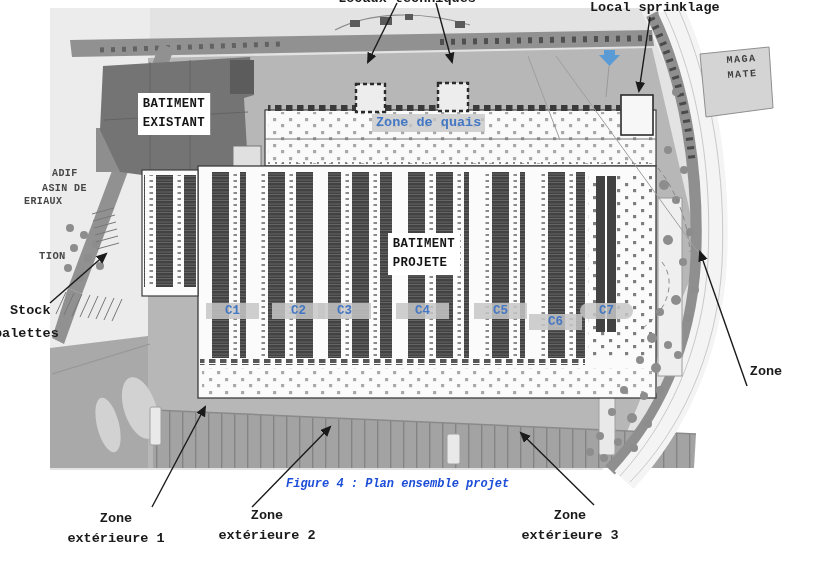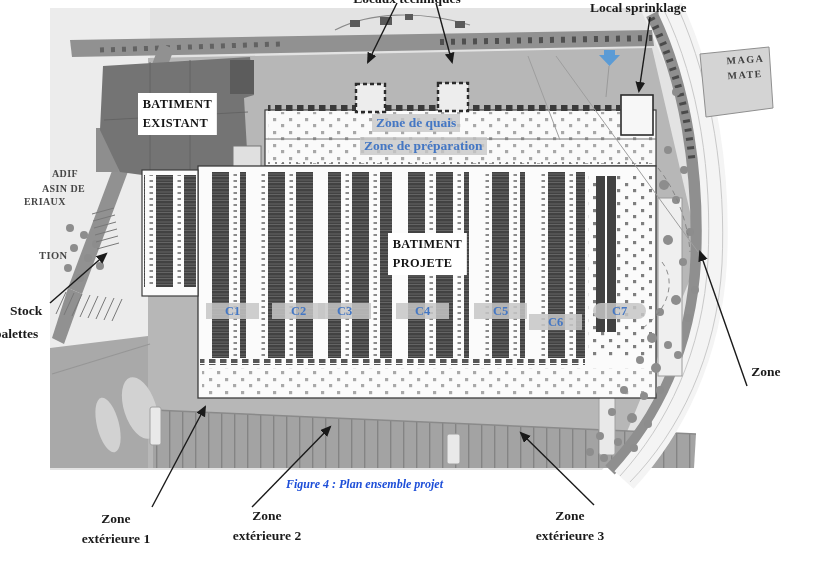--- a/index.html
+++ b/index.html
@@ -1,17 +1,17 @@
 <!DOCTYPE html>
 <html><head>
 <meta charset="utf-8">
 <style>
   html,body{margin:0;padding:0;background:#fff;}
   .stage{position:relative;width:783px;height:568px;background:#fff;overflow:hidden;
-         font-family:Liberation Serif, serif;}
+         font-family:Liberation Mono, monospace;}
   .stage svg{position:absolute;left:0;top:0;}
   .lbl{position:absolute;color:#1a1a1a;white-space:nowrap;}
   .ann{font-weight:bold;font-size:13.5px;line-height:1.5;}
   .ctr{text-align:center;}
   .ann span{display:block;}
   .bluezone{position:absolute;font-weight:bold;font-size:13.5px;color:#4477c4;
             background:rgba(198,198,198,.78);padding:0 4px;line-height:1.35;}
   .cell{position:absolute;font-weight:bold;font-size:12.5px;color:#4477c4;
         background:rgba(197,197,197,.85);padding:0 19px;line-height:1.3;}
   .whitebox{position:absolute;background:#fff;color:#141414;font-weight:600;
@@ -226,34 +226,33 @@
   <div class="frag" style="left:42px;top:183px;">ASIN DE</div>
   <div class="frag" style="left:24px;top:196px;">ERIAUX</div>
   <div class="frag" style="left:39px;top:250px;font-size:10.5px;">TION</div>
 
   <div class="whitebox" style="left:138px;top:93px;">
     <span style="display:block">BATIMENT</span>
     <span style="display:block">EXISTANT</span>
   </div>
 
   <div class="bluezone" style="left:372px;top:114px;">Zone de quais</div>
-  <div class="bluezone" style="left:360px;top:137px;">Zone de préparation</div>
 
   <div class="whitebox" style="left:388px;top:233px;">
     <span style="display:block">BATIMENT</span>
     <span style="display:block">PROJETE</span>
   </div>
 
   <div class="cell" style="left:206px;top:303px;">C1</div>
   <div class="cell" style="left:272px;top:303px;">C2</div>
   <div class="cell" style="left:318px;top:303px;">C3</div>
   <div class="cell" style="left:396px;top:303px;">C4</div>
   <div class="cell" style="left:474px;top:303px;">C5</div>
   <div class="cell" style="left:529px;top:314px;">C6</div>
-  <div class="cell" style="left:593px;top:303px;border-radius:8px;">C7</div>
+  <div class="cell" style="left:580px;top:303px;border-radius:8px;">C7</div>
 
   <div class="lbl ann" style="left:10px;top:301px;">
     <span>Stock</span>
   </div>
   <div class="lbl ann" style="left:-6px;top:324px;">
     <span>palettes</span>
   </div>
 
   <div class="lbl ann ctr" style="left:713px;top:362px;width:106px;">
     <span>Zone</span>

